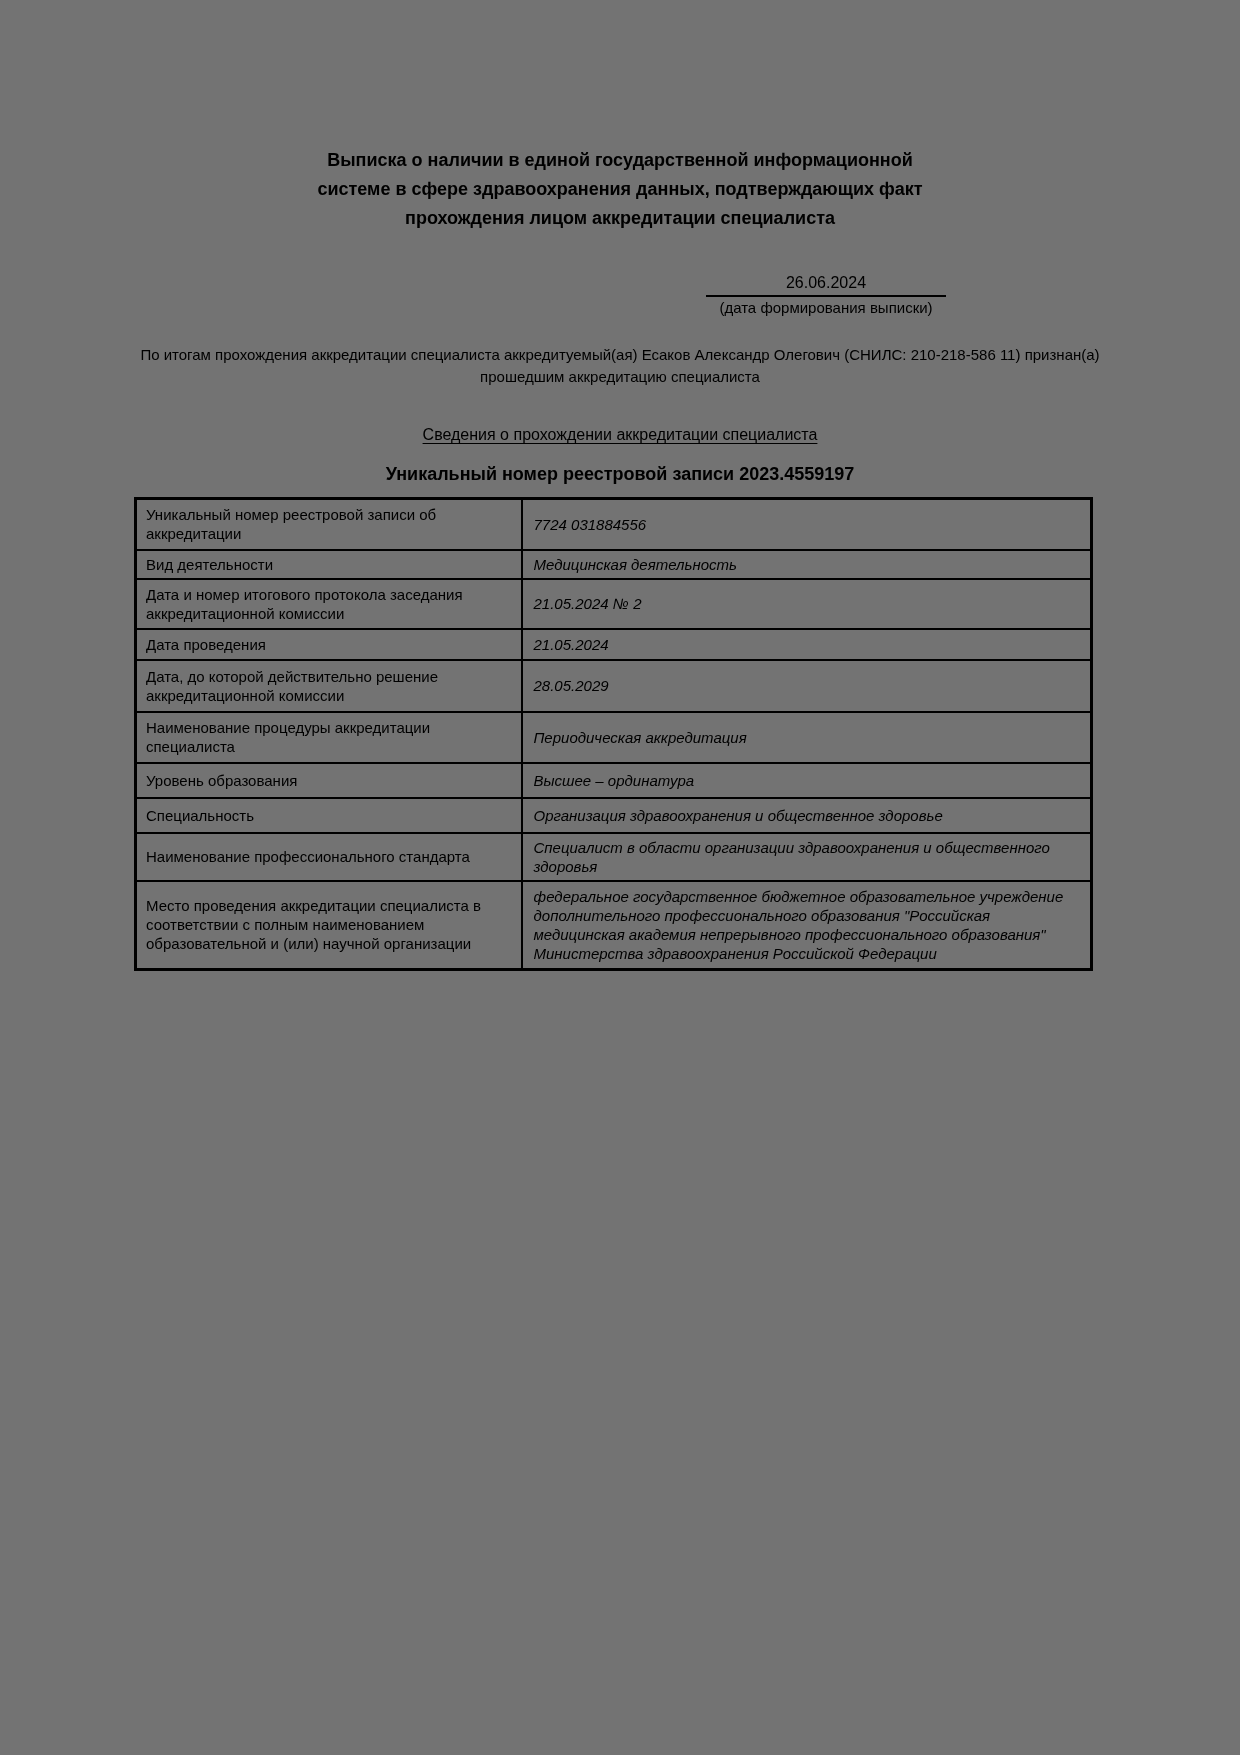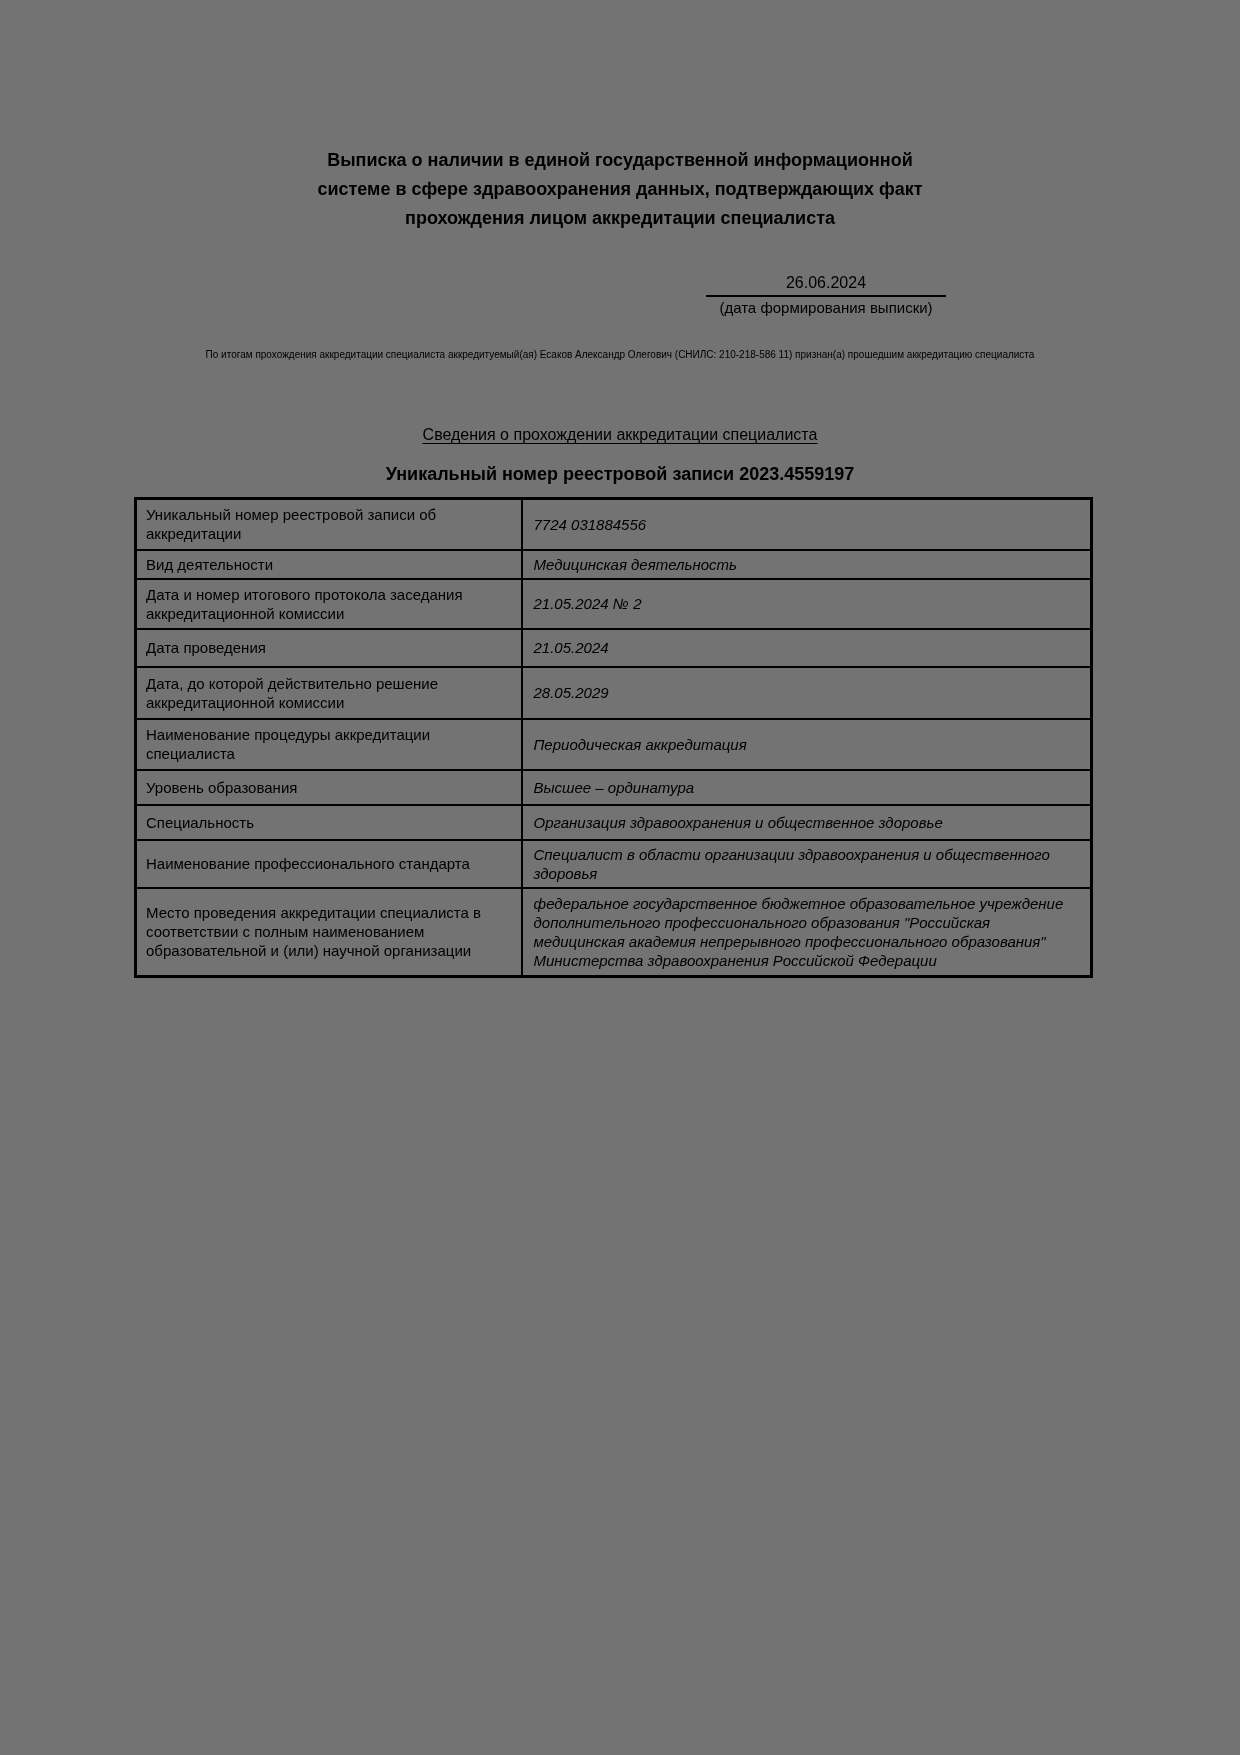--- a/index.html
+++ b/index.html
@@ -40,21 +40,21 @@
     line-height: 20px;
     padding-top: 1px;
   }
   .intro {
     position: absolute;
     top: 344px;
     left: 140px;
     width: 960px;
     margin: 0 auto;
     text-align: center;
-    font-size: 10px;
+    font-size: 15px;
     line-height: 22px;
   }
   .section-heading {
     position: absolute;
     top: 424px;
     left: 0;
     width: 1240px;
     text-align: center;
     font-size: 16px;
     line-height: 21px;
@@ -124,21 +124,21 @@
         <td class="value-cell">7724 031884556</td>
       </tr>
       <tr style="height:18px;">
         <td class="label-cell">Вид деятельности</td>
         <td class="value-cell">Медицинская деятельность</td>
       </tr>
       <tr style="height:50px;">
         <td class="label-cell">Дата и номер итогового протокола заседания аккредитационной комиссии</td>
         <td class="value-cell">21.05.2024 № 2</td>
       </tr>
-      <tr style="height:38px;">
+      <tr style="height:31px;">
         <td class="label-cell">Дата проведения</td>
         <td class="value-cell">21.05.2024</td>
       </tr>
       <tr style="height:52px;">
         <td class="label-cell">Дата, до которой действительно решение аккредитационной комиссии</td>
         <td class="value-cell">28.05.2029</td>
       </tr>
       <tr style="height:51px;">
         <td class="label-cell">Наименование процедуры аккредитации специалиста</td>
         <td class="value-cell">Периодическая аккредитация</td>

